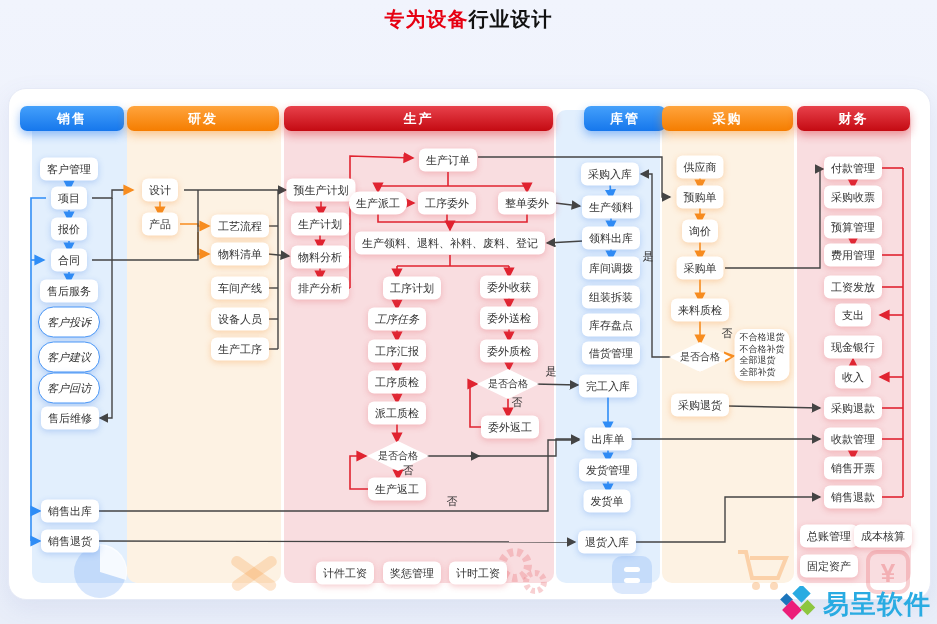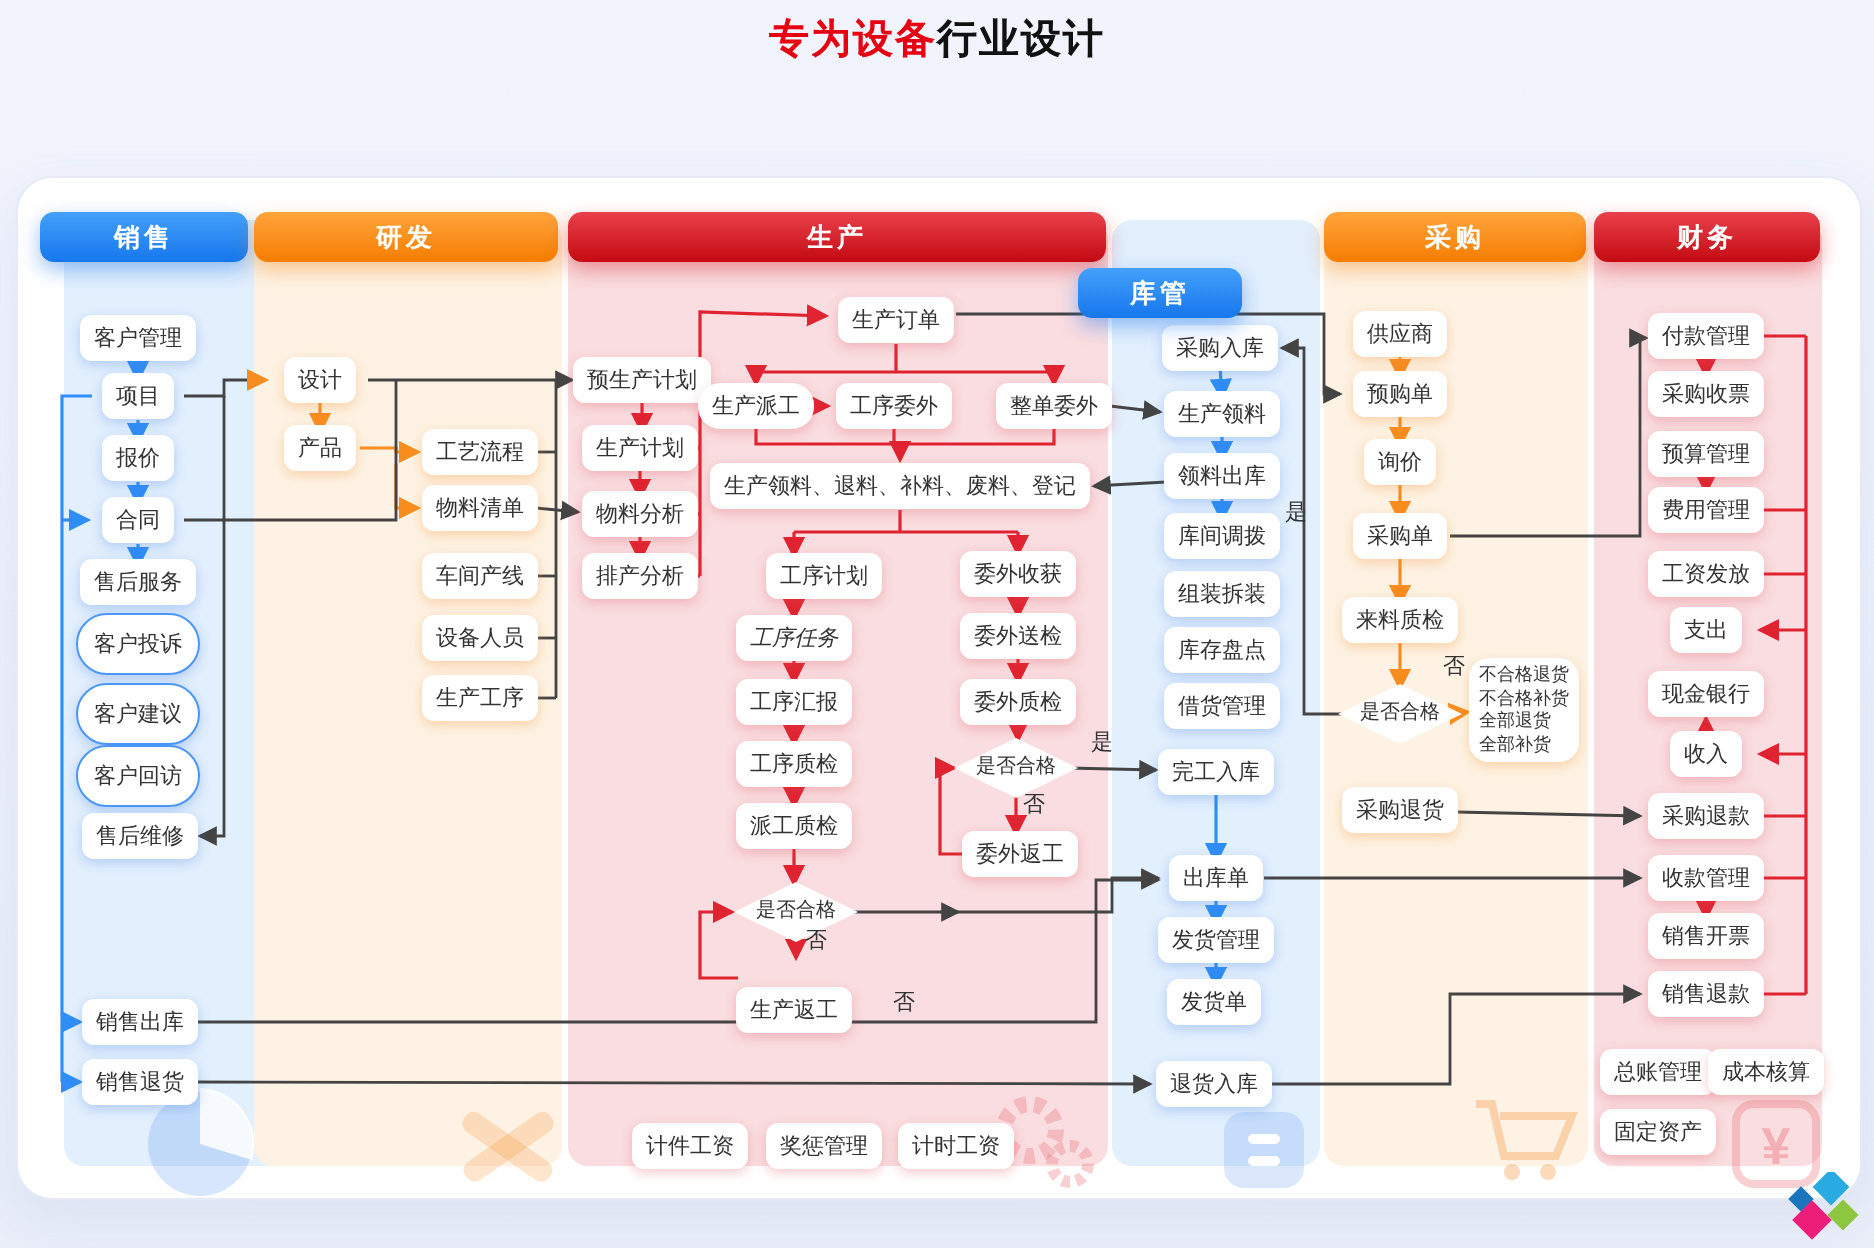--- a/index.html
+++ b/index.html
@@ -19,21 +19,21 @@
   .colhead{position:absolute;height:25px;border-radius:7px;color:#fff;font-size:13px;font-weight:700;
            text-align:center;line-height:25px;letter-spacing:2px;z-index:5;}
   .colhead.blue{background:linear-gradient(180deg,#44a0fb,#1677ec);box-shadow:0 4px 10px rgba(30,120,240,.45);}
   .colhead.orange{background:linear-gradient(180deg,#ffa43d,#f57d00);box-shadow:0 4px 10px rgba(247,140,30,.45);}
   .colhead.red{background:linear-gradient(180deg,#e8414b,#c40a12);box-shadow:0 4px 10px rgba(214,20,30,.40);}
   .node{position:absolute;transform:translate(-50%,-50%);background:#fff;border-radius:6px;
         font-size:11px;color:#333;padding:4px 7px;white-space:nowrap;z-index:4;text-align:center;}
   .node.t-blue{box-shadow:0 2px 6px rgba(70,130,230,.30);}
   .node.t-orange{box-shadow:0 2px 6px rgba(245,150,60,.35);}
   .node.t-red{box-shadow:0 2px 6px rgba(225,80,90,.30);}
-  .node.pill{border:1px solid #4a97f7;border-radius:20px;padding:7px 8px;}
+  .node.pill{border:1px solid #4a97f7;border-radius:20px;padding:7px 8px;font-style:italic;}
   .node.diamond{clip-path:polygon(50% 0,100% 50%,50% 100%,0 50%);width:62px;height:30px;
                 padding:0;font-size:10px;line-height:30px;border-radius:0;}
   .node.list{font-size:9px;line-height:11.5px;text-align:left;padding:3px 5px;white-space:nowrap;border-radius:10px;}
   .flowlabel{position:absolute;transform:translate(-50%,-50%);font-size:11px;color:#333;z-index:4;}
   #wires{position:absolute;left:0;top:0;z-index:3;}
   #marks{position:absolute;left:0;top:0;z-index:2;}
   .logo{position:absolute;right:6px;bottom:2px;display:flex;align-items:center;gap:6px;z-index:6;}
   .logo .txt{font-size:26px;font-weight:700;color:#29abe2;letter-spacing:1px;}
 </style>
 </head>
@@ -75,31 +75,31 @@
       <div class="node t-red" style="left: 378px; top: 203px; border-radius: 11px;">生产派工</div>
       <div class="node t-red" style="left: 447px; top: 203px;">工序委外</div>
       <div class="node t-red" style="left: 527px; top: 203px;">整单委外</div>
       <div class="node t-red" style="left: 450px; top: 243px;">生产领料、退料、补料、废料、登记</div>
       <div class="node t-red" style="left: 412px; top: 288px;">工序计划</div>
       <div class="node t-red" style="left: 397px; top: 319px; font-style: italic;">工序任务</div>
       <div class="node t-red" style="left: 397px; top: 351px;">工序汇报</div>
       <div class="node t-red" style="left: 397px; top: 382px;">工序质检</div>
       <div class="node t-red" style="left: 397px; top: 413px;">派工质检</div>
       <div class="node t-red diamond" style="left: 398px; top: 456px;">是否合格</div>
-      <div class="node t-red" style="left: 397px; top: 489px; margin-top: 16px;">生产返工</div>
+      <div class="node t-red" style="left: 397px; top: 489px;">生产返工</div>
       <div class="node t-red" style="left: 509px; top: 287px;">委外收获</div>
       <div class="node t-red" style="left: 509px; top: 318px;">委外送检</div>
       <div class="node t-red" style="left: 509px; top: 351px;">委外质检</div>
       <div class="node t-red diamond" style="left: 508px; top: 384px;">是否合格</div>
       <div class="node t-red" style="left: 510px; top: 427px;">委外返工</div>
       <div class="node t-red" style="left: 345px; top: 573px;">计件工资</div>
       <div class="node t-red" style="left: 412px; top: 573px;">奖惩管理</div>
       <div class="node t-red" style="left: 478px; top: 573px;">计时工资</div>
       <div class="panel blue" style="left: 556px; top: 110px; width: 104px; height: 473px;"></div>
-      <div class="colhead blue" style="left: 539px; top: 106px; width: 82px; margin-top: 28px;">库管</div>
+      <div class="colhead blue" style="left: 584px; top: 106px; width: 82px;">库管</div>
       <div class="node t-blue" style="left: 610px; top: 174px;">采购入库</div>
       <div class="node t-blue" style="left: 611px; top: 207px;">生产领料</div>
       <div class="node t-blue" style="left: 611px; top: 238px;">领料出库</div>
       <div class="node t-blue" style="left: 611px; top: 268px;">库间调拨</div>
       <div class="node t-blue" style="left: 611px; top: 297px;">组装拆装</div>
       <div class="node t-blue" style="left: 611px; top: 325px;">库存盘点</div>
       <div class="node t-blue" style="left: 611px; top: 353px;">借货管理</div>
       <div class="node t-blue" style="left: 608px; top: 386px;">完工入库</div>
       <div class="node t-blue" style="left: 608px; top: 439px;">出库单</div>
       <div class="node t-blue" style="left: 608px; top: 470px;">发货管理</div>
@@ -279,14 +279,15 @@
       <polyline points="632,439 820,439" fill="none" stroke="#444444" stroke-width="1.4" marker-end="url(#ar-black)"></polyline>
       <polyline points="725,268 820,268 820,169 823,169" fill="none" stroke="#444444" stroke-width="1.4" marker-end="url(#ar-black)"></polyline>
     </svg>
   <div class="logo">
     <svg width="38" height="36" viewBox="0 0 38 36">
       <rect x="16" y="1" width="13" height="13" transform="rotate(45 22.5 7.5)" fill="#29abe2"></rect>
       <rect x="3" y="9" width="9" height="9" transform="rotate(45 7.5 13.5)" fill="#1b75bc"></rect>
       <rect x="6" y="17" width="14" height="14" transform="rotate(45 13 24)" fill="#ec1e79"></rect>
       <rect x="23" y="16" width="11" height="11" transform="rotate(45 28.5 21.5)" fill="#8dc63f"></rect>
     </svg>
+    <span class="txt">易呈软件</span>
   </div>
 </div>
 
 </body></html>

